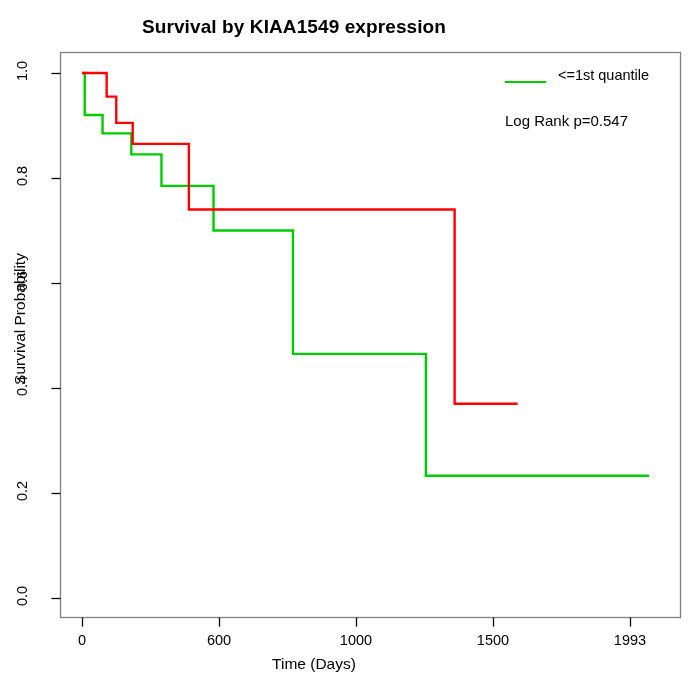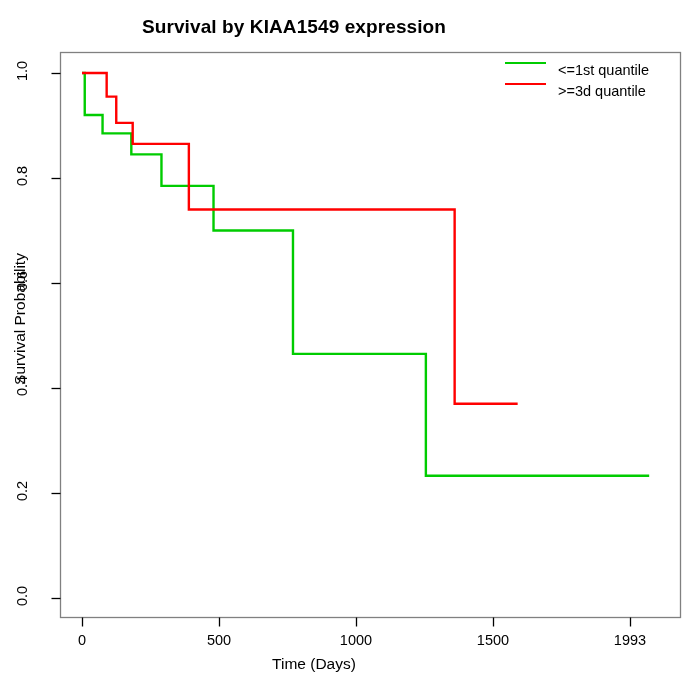--- a/index.html
+++ b/index.html
@@ -67,21 +67,21 @@
   .y-tick-label {
     transform-origin: center center;
   }
   #legend {
     position: absolute;
     left: 505px;
     top: 62px;
   }
   .legend-row {
     display: flex;
-    align-items: flex-start;
+    align-items: flex-end;
     height: 21px;
   }
   .legend-swatch {
     width: 41px;
     height: 0;
     border-top-width: 2.6px;
     border-top-style: solid;
     margin-right: 12px;
   }
   .legend-label {
@@ -125,41 +125,38 @@
         <line y1="73.5" y2="73.5" x1="51.5" x2="60.5" stroke="#000000" stroke-width="1.3"></line>
       </g>
     <g id="series-group">
         <path d="M82.00 73.00 L84.74 73.00 L84.74 115.00 L102.55 115.00 L102.55 133.38 L131.32 133.38 L131.32 154.38 L161.46 154.38 L161.46 185.88 L213.52 185.88 L213.52 230.50 L292.98 230.50 L292.98 353.88 L425.87 353.88 L425.87 475.68 L649.18 475.68" fill="none" stroke="#00CC00" stroke-width="2.4" stroke-linejoin="miter" stroke-linecap="butt"></path>
         <path d="M82.00 73.00 L106.66 73.00 L106.66 96.63 L116.25 96.63 L116.25 122.88 L132.69 122.88 L132.69 143.88 L188.86 143.88 L188.86 209.50 L454.64 209.50 L454.64 403.75 L517.66 403.75" fill="none" stroke="#FF0000" stroke-width="2.4" stroke-linejoin="miter" stroke-linecap="butt"></path>
       </g>
   </svg>
 
   <div id="tick-labels">
       <div class="tick-label x-tick-label" style="left: 82px; top: 632px;">0</div>
-      <div class="tick-label x-tick-label" style="left: 219px; top: 632px;">500</div>
+      <div class="tick-label x-tick-label" style="left: 219px; top: 632px;">600</div>
       <div class="tick-label x-tick-label" style="left: 356px; top: 632px; text-align: right;">1000</div>
       <div class="tick-label x-tick-label" style="left: 493px; top: 632px;">1500</div>
       <div class="tick-label x-tick-label" style="left: 630px; top: 632px;">1993</div>
       <div class="tick-label y-tick-label" style="left: 0px; top: 588px; width: 44px; text-align: center; transform: rotate(-90deg);">0.0</div>
       <div class="tick-label y-tick-label" style="left: 0px; top: 483px; width: 44px; text-align: center; transform: rotate(-90deg);">0.2</div>
       <div class="tick-label y-tick-label" style="left: 0px; top: 378px; width: 44px; text-align: center; transform: rotate(-90deg);">0.4</div>
       <div class="tick-label y-tick-label" style="left: 0px; top: 273px; width: 44px; text-align: center; transform: rotate(-90deg);">0.6</div>
       <div class="tick-label y-tick-label" style="left: 0px; top: 168px; width: 44px; text-align: center; transform: rotate(-90deg);">0.8</div>
       <div class="tick-label y-tick-label" style="left: 0px; top: 63px; width: 44px; text-align: center; transform: rotate(-90deg);">1.0</div>
     </div>
 
   <div class="axis-title" id="y-axis-title">Survival Probability</div>
 
   <div class="axis-title" id="x-axis-title">Time (Days)</div>
 
   <div id="legend">
     <div class="legend-row">
       <span class="legend-swatch" style="border-top-color:#00CC00"></span>
       <span class="legend-label">&lt;=1st quantile</span>
     </div>
-    <div class="legend-row">
-      <span class="legend-swatch" style="border-top-color:#FF0000"></span>
-      <span class="legend-label">&gt;=3d quantile</span>
-    </div>
   </div>
 
+  <div id="pvalue-text">Log Rank p=0.547</div>
 
 </div>
 
 </body></html>

